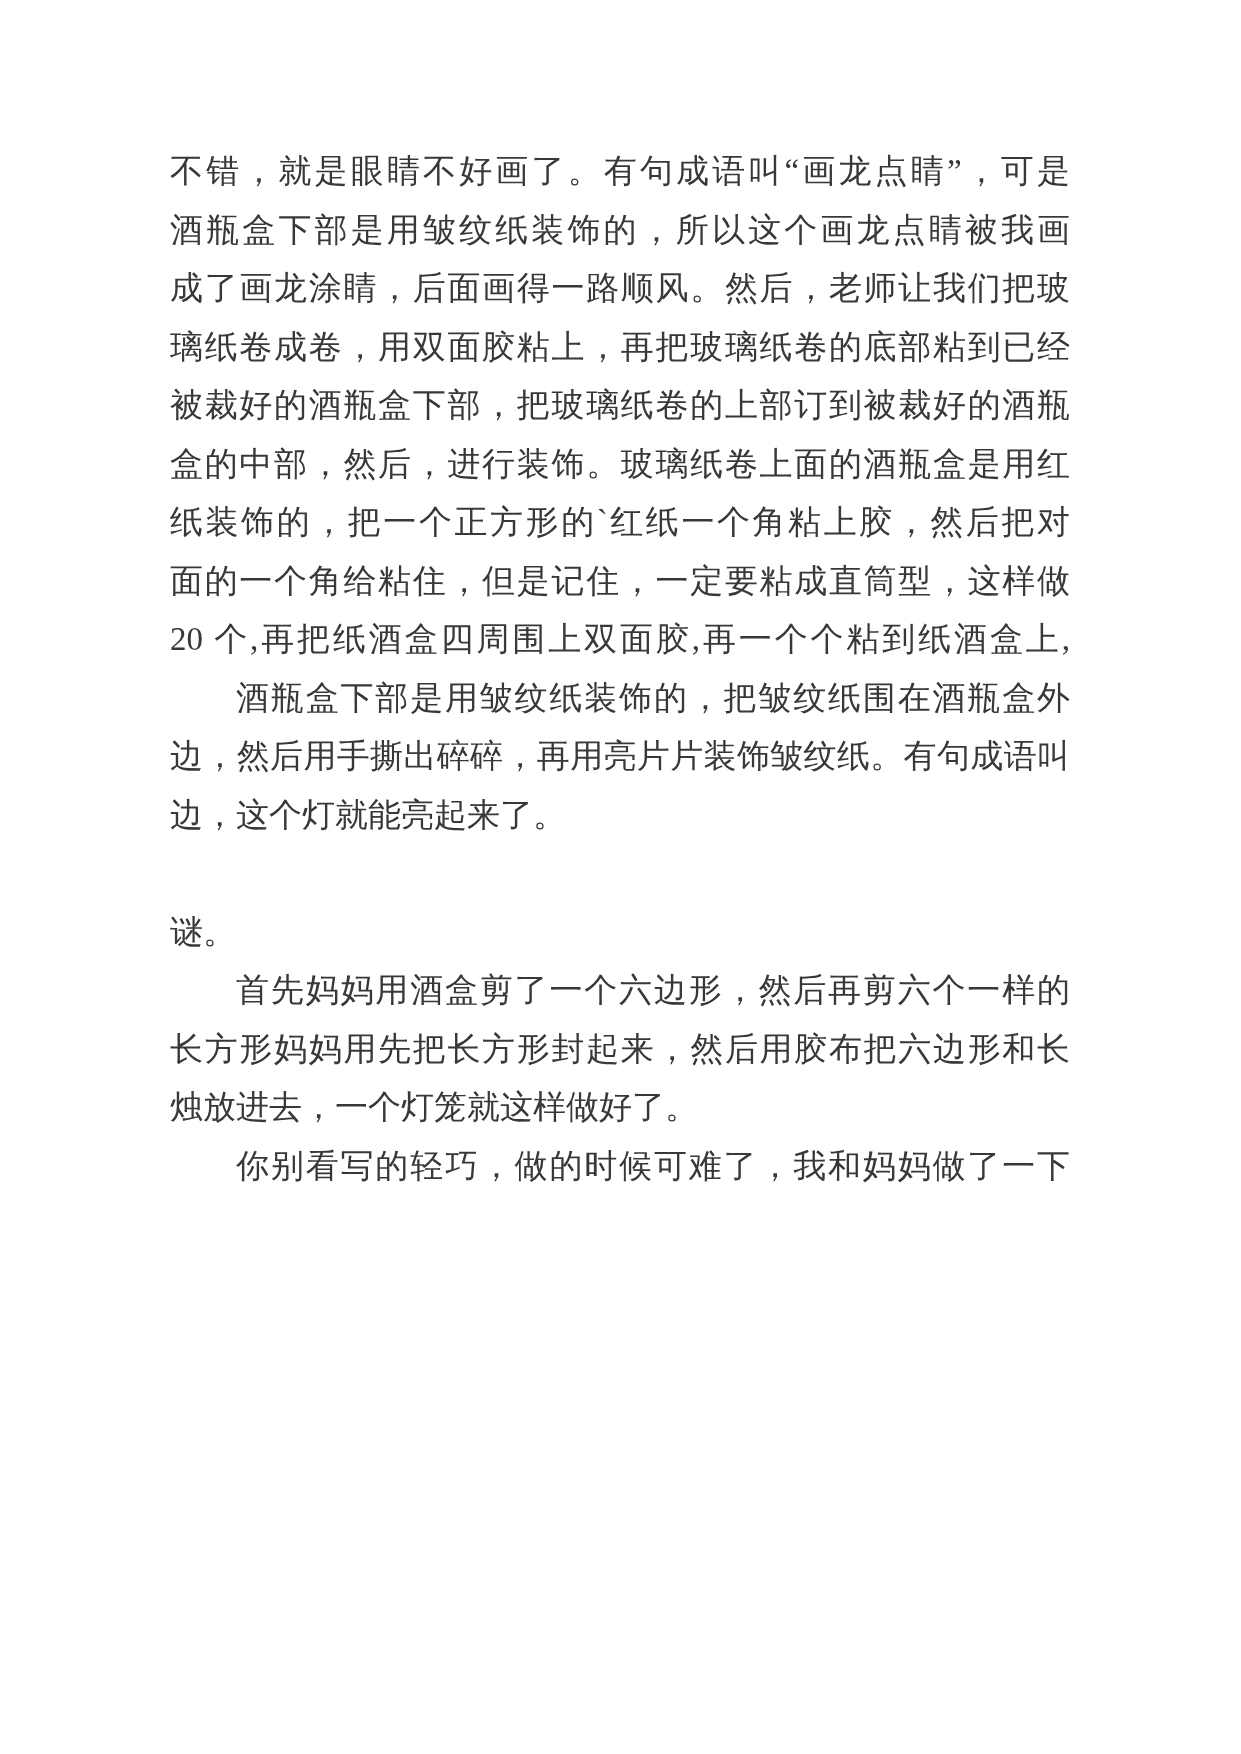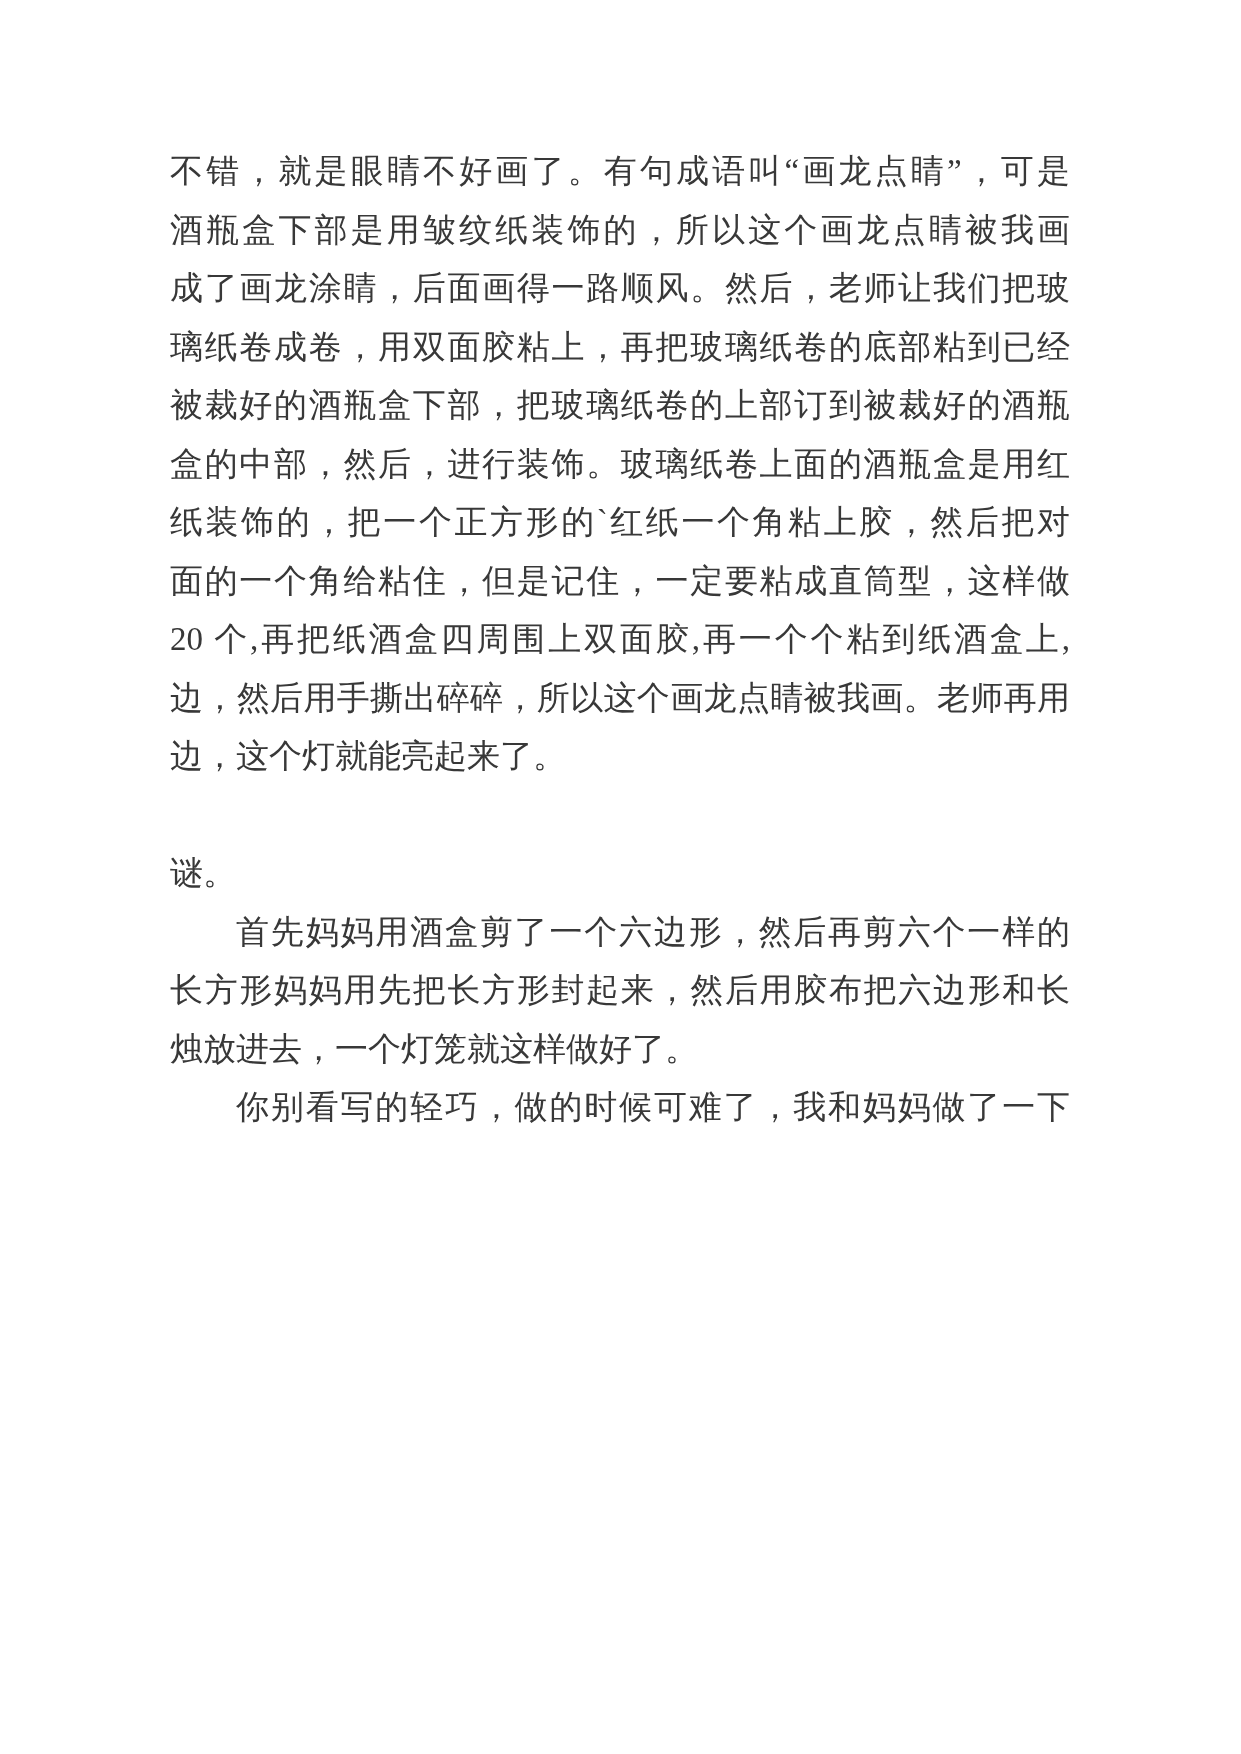--- a/index.html
+++ b/index.html
@@ -54,21 +54,22 @@
   <div class="content">
       <div class="text-line full">不错，就是眼睛不好画了。有句成语叫“画龙点睛”，可是</div>
       <div class="text-line full">酒瓶盒下部是用皱纹纸装饰的，所以这个画龙点睛被我画</div>
       <div class="text-line full">成了画龙涂睛，后面画得一路顺风。然后，老师让我们把玻</div>
       <div class="text-line full">璃纸卷成卷，用双面胶粘上，再把玻璃纸卷的底部粘到已经</div>
       <div class="text-line full">被裁好的酒瓶盒下部，把玻璃纸卷的上部订到被裁好的酒瓶</div>
       <div class="text-line full">盒的中部，然后，进行装饰。玻璃纸卷上面的酒瓶盒是用红</div>
       <div class="text-line full">纸装饰的，把一个正方形的`红纸一个角粘上胶，然后把对</div>
       <div class="text-line full">面的一个角给粘住，但是记住，一定要粘成直筒型，这样做</div>
       <div class="text-line full">20 个,再把纸酒盒四周围上双面胶,再一个个粘到纸酒盒上,</div>
-      <div class="text-line full">边，然后用手撕出碎碎，所以这个画龙点睛被我画。老师再用</div>
+      <div class="text-line full indent">酒瓶盒下部是用皱纹纸装饰的，把皱纹纸围在酒瓶盒外</div>
+      <div class="text-line full">边，然后用手撕出碎碎，再用亮片片装饰皱纹纸。有句成语叫</div>
       <div class="text-line">边，这个灯就能亮起来了。</div>
       <div class="spacer-line"></div>
       <div class="text-line">谜。</div>
       <div class="text-line full indent">首先妈妈用酒盒剪了一个六边形，然后再剪六个一样的</div>
       <div class="text-line full">长方形妈妈用先把长方形封起来，然后用胶布把六边形和长</div>
       <div class="text-line">烛放进去，一个灯笼就这样做好了。</div>
       <div class="text-line full indent">你别看写的轻巧，做的时候可难了，我和妈妈做了一下</div>
     </div>
 </div>
 

